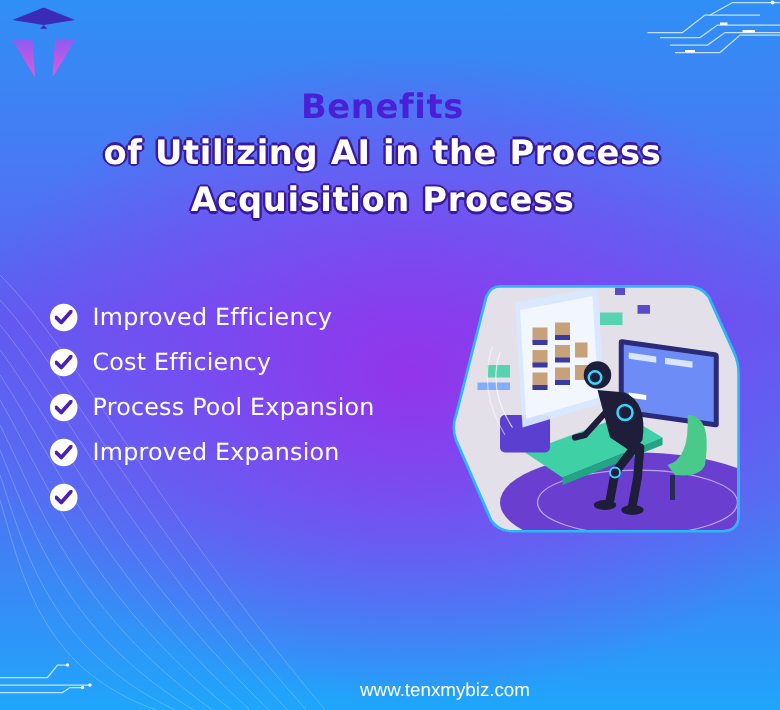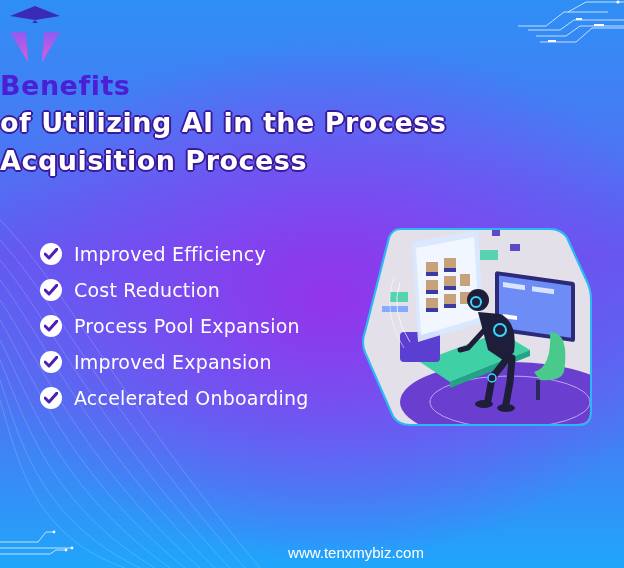--- a/index.html
+++ b/index.html
@@ -5,21 +5,21 @@
   html, body { margin: 0; padding: 0; }
   body { width: 624px; height: 568px; overflow: hidden; font-family: "Liberation Sans", sans-serif; }
   .canvas {
     position: relative; width: 624px; height: 568px; overflow: hidden;
     background:
       radial-gradient(ellipse 360px 260px at 330px 300px, rgba(150,50,235,0.95) 0%, rgba(140,60,240,0.6) 45%, rgba(120,80,245,0) 100%),
       linear-gradient(180deg, #2f8ff5 0%, #4a78f4 25%, #5f5cf0 45%, #4d74f2 70%, #1fa6fb 100%);
   }
   .logo { position: absolute; left: 8px; top: 6px; width: 54px; height: 58px; }
   .circuit { position: absolute; }
-  .title { position: absolute; left: 0; top: 68px; width: 612px; text-align: left; font-family: "DejaVu Sans", sans-serif; font-weight: bold; letter-spacing: 0.5px; }
+  .title { position: absolute; left: 0; top: 68px; width: 612px; text-align: center; font-family: "DejaVu Sans", sans-serif; font-weight: bold; letter-spacing: 0.5px; }
   .title .l1 { font-size: 27px; line-height: 36px; color: #4a1fd6; }
   .title .l2, .title .l3 { font-size: 27px; line-height: 38px; color: #ffffff;
     text-shadow: -2px 0 #3a1a9a, 2px 0 #3a1a9a, 0 -2px #3a1a9a, 0 2px #3a1a9a, -1px -1px #3a1a9a, 1px 1px #3a1a9a, -1px 1px #3a1a9a, 1px -1px #3a1a9a; }
   .list { position: absolute; left: 40px; top: 236px; margin: 0; padding: 0; list-style: none; }
   .list li { display: flex; align-items: center; height: 36px; text-align: right; }
   .check { width: 22px; height: 22px; border-radius: 50%; background: #fff; display: flex; align-items: center; justify-content: center; margin-right: 12px; flex-shrink: 0; }
   .item-label { color: #ffffff; font-size: 19px; font-family: "DejaVu Sans", sans-serif; letter-spacing: 0.2px; }
   .illus { position: absolute; left: 360px; top: 222px; width: 232px; height: 205px; }
   .footer { position: absolute; left: 0; top: 544px; width: 624px; text-align: center; color: #ffffff; font-size: 15px; font-family: "Liberation Sans", sans-serif; padding-left: 44px; }
   .mesh { position: absolute; left: 0; top: 200px; width: 300px; height: 368px; }
@@ -100,21 +100,21 @@
           </svg>
       </span>
       <span class="item-label">Improved Efficiency</span>
     </li>
     <li>
       <span class="check">
         <svg width="14" height="12" viewBox="0 0 14 12">
             <path d="M1 6 L5 10 L13 1" fill="none" stroke="#4b1fb8" stroke-width="3" stroke-linecap="round" stroke-linejoin="round"></path>
           </svg>
       </span>
-      <span class="item-label">Cost Reduction</span>
+      <span class="item-label">Cost Efficiency</span>
     </li>
     <li>
       <span class="check">
         <svg width="14" height="12" viewBox="0 0 14 12">
             <path d="M1 6 L5 10 L13 1" fill="none" stroke="#4b1fb8" stroke-width="3" stroke-linecap="round" stroke-linejoin="round"></path>
           </svg>
       </span>
       <span class="item-label">Process Pool Expansion</span>
     </li>
     <li>
@@ -124,21 +124,20 @@
           </svg>
       </span>
       <span class="item-label">Improved Expansion</span>
     </li>
     <li>
       <span class="check">
         <svg width="14" height="12" viewBox="0 0 14 12">
             <path d="M1 6 L5 10 L13 1" fill="none" stroke="#4b1fb8" stroke-width="3" stroke-linecap="round" stroke-linejoin="round"></path>
           </svg>
       </span>
-      <span class="item-label">Accelerated Onboarding</span>
     </li>
   </ul>
 
   <svg class="illus" viewBox="0 0 232 205">
     <defs>
       <clipPath id="hex">
         <path d="M40 8 H190 Q200 8 206 16 L226 60 Q230 68 230 78 V190 Q230 202 218 202 H50 Q40 202 34 194 L6 130 Q2 120 6 110 L30 16 Q33 8 40 8 Z"></path>
       </clipPath>
     </defs>
     <path d="M40 6 H190 Q202 6 208 15 L228 59 Q232 68 232 78 V190 Q232 204 218 204 H50 Q38 204 32 195 L4 131 Q0 120 4 109 L28 15 Q32 6 40 6 Z" fill="#2bb8f5"></path>

